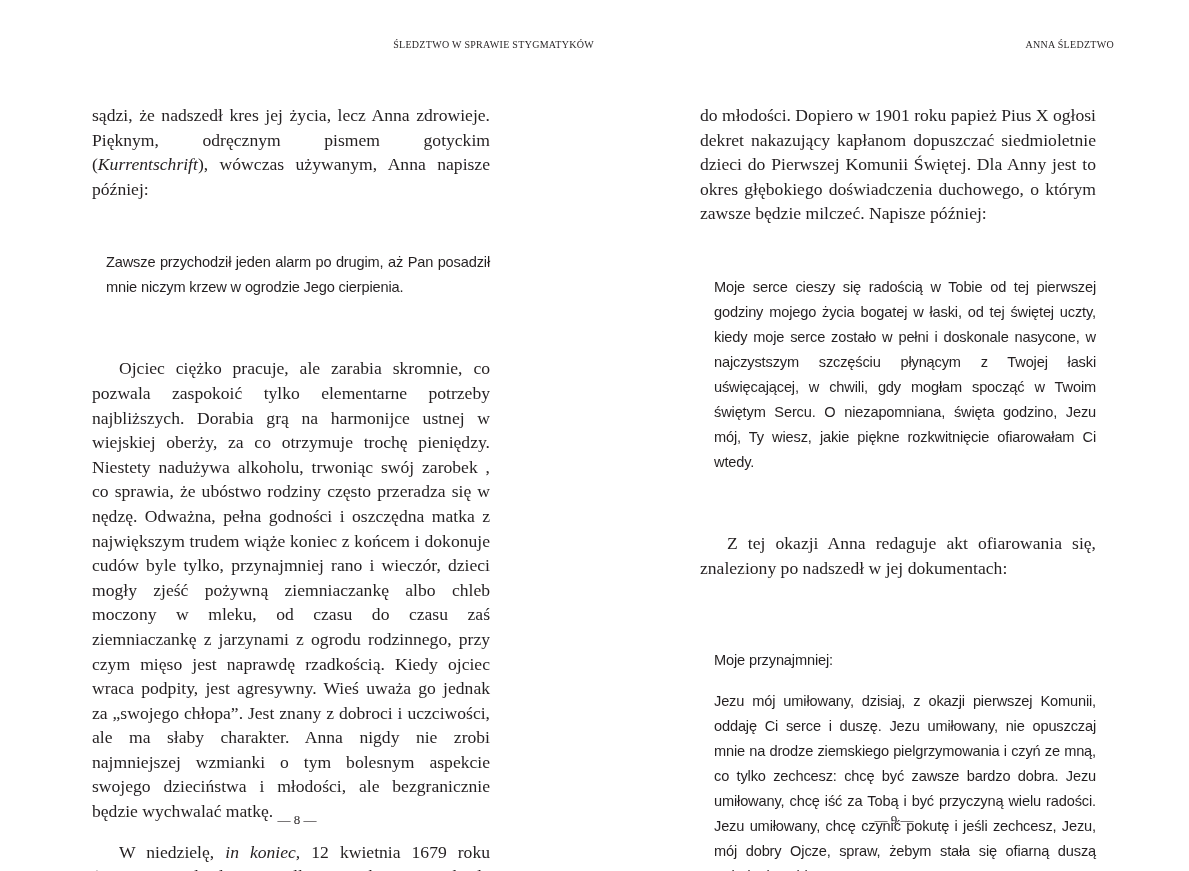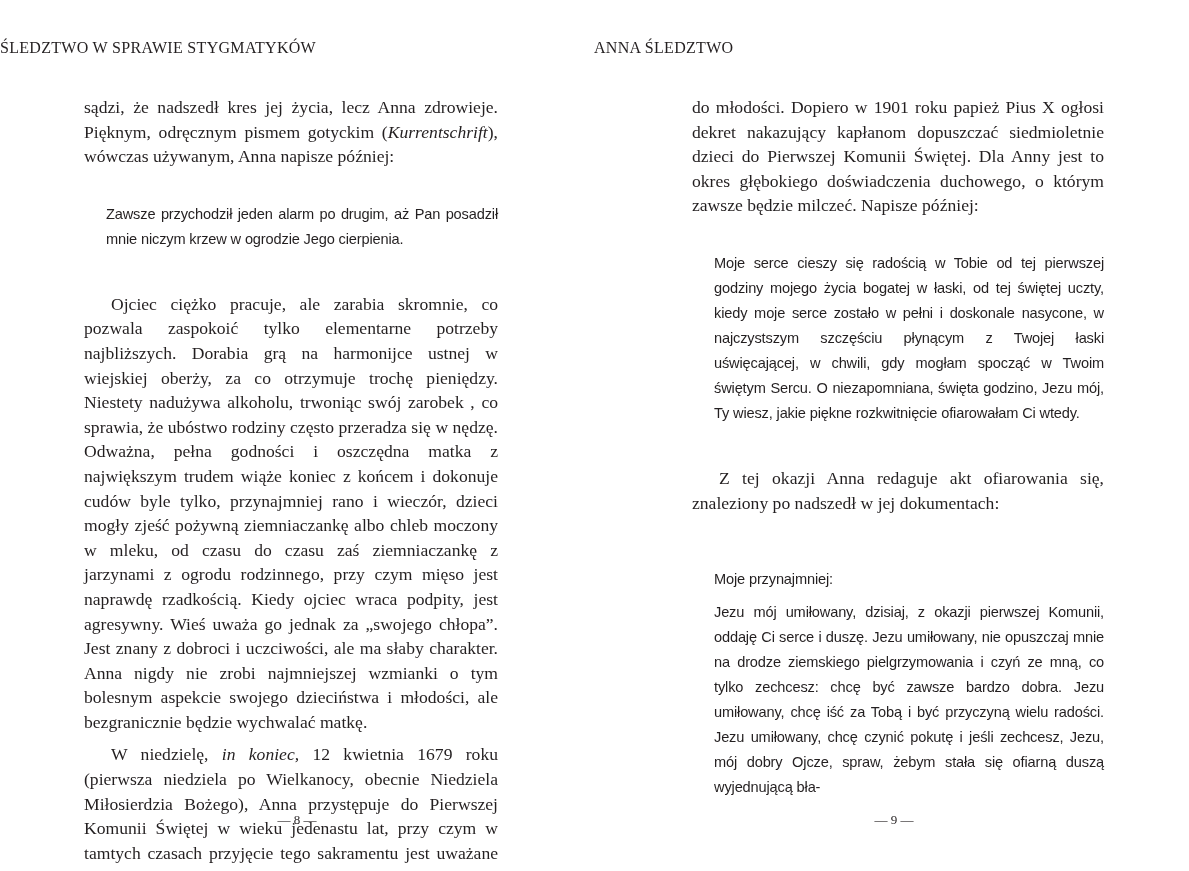--- a/index.html
+++ b/index.html
@@ -1,29 +1,29 @@
 <!DOCTYPE html>
 <html><head>
 <meta charset="utf-8">
 <style>
   html, body { margin:0; padding:0; background:#ffffff; }
   body { width:1189px; height:871px; position:relative; overflow:hidden; color:#231f20; }
   .page { position:absolute; top:0; height:871px; }
   .page.left { left:0; width:594px; }
   .page.right { left:594px; width:595px; }
   .running-head {
-    position:absolute; top:39px; left:0; right:0; text-align:left;
-    font-family:"Liberation Serif", serif; font-size:16px; letter-spacing:0.3px; color:#231f20;
+    position:absolute; top:39px; left:0; right:0; text-align:right;
+    font-family:"Liberation Serif", serif; font-size:10px; letter-spacing:0.3px; color:#231f20;
   }
   .page.left .running-head { left:0; width:594px; }
   .page.right .running-head { left:0; width:520px; }
   .text-block { position:absolute; }
   .page.left .text-block { left:76px; width:430px; top:87px; }
   .page.right .text-block { left:90px; width:428px; top:87px; }
-  p { margin:8px; }
+  p { margin:16px; }
   .body {
     font-family:"Liberation Serif", serif; font-size:17.6px; line-height:24.6px;
     text-align:justify; color:#231f20;
   }
   .body.indent { text-indent:27px; }
   .quote {
     font-family:"Liberation Sans Narrow", "Liberation Sans", sans-serif; font-size:14.6px; line-height:25px;
     text-align:justify; color:#231f20; margin-left:30px; letter-spacing:-0.15px;
     transform-origin:left top;
   }

